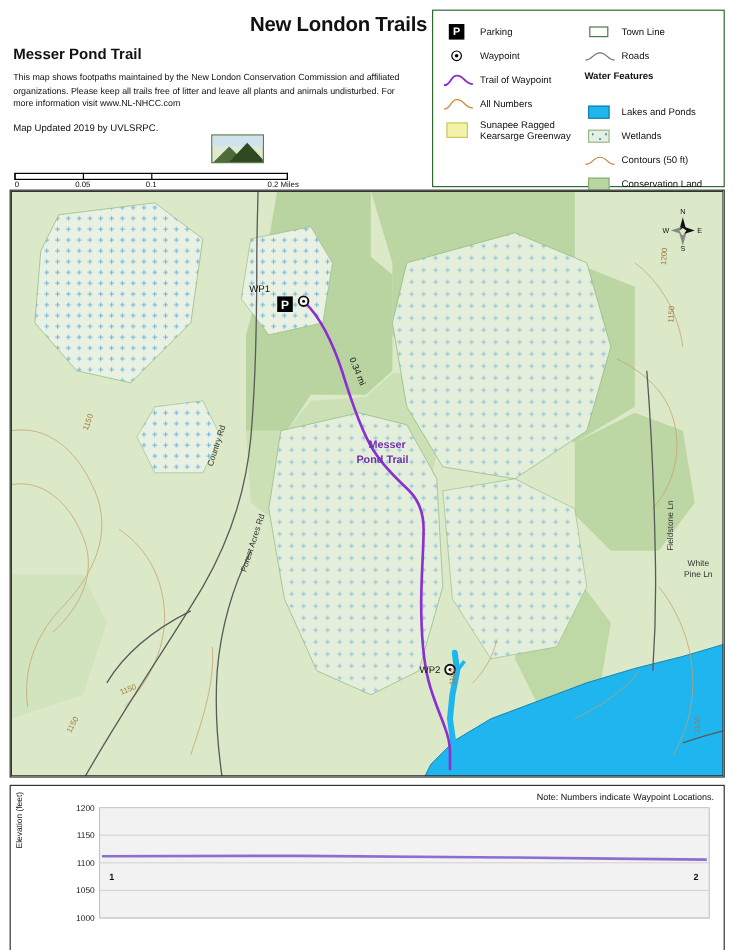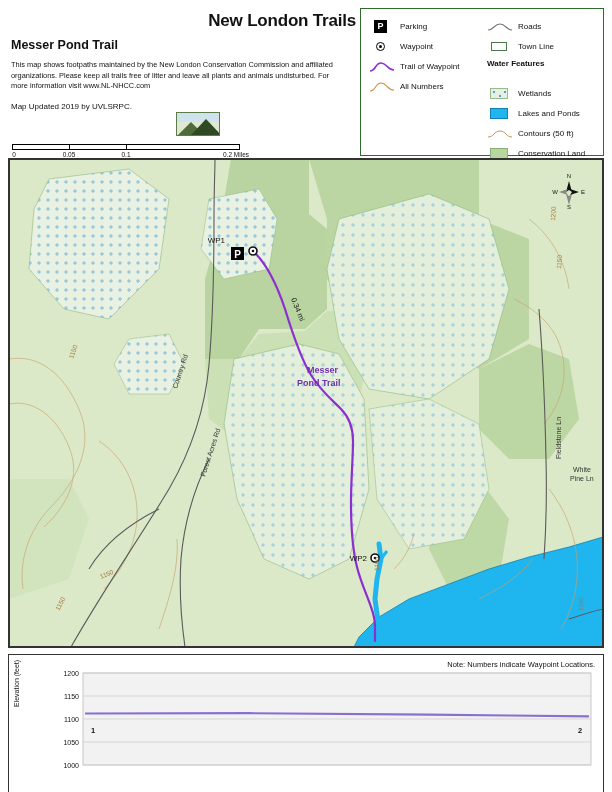--- a/index.html
+++ b/index.html
@@ -285,54 +285,60 @@
 
       <div class="row">
         <div class="sym">
           <svg width="26" height="16">
               <path d="M1,12 C7,12 6,4 12,4 C18,4 18,11 25,11" stroke="#d08a3a" stroke-width="1.1" fill="none"></path>
             </svg>
         </div>
         <div class="txt">All Numbers</div>
       </div>
 
+      <div class="row" style="height:34px;align-items:flex-start;margin-top:4px;">
+        <div class="sym">
+          <div class="leg-yellow-sq"></div>
+        </div>
+        <div class="txt" style="margin-top:-1px;">Sunapee Ragged Kearsarge Greenway</div>
+      </div>
     </div>
 
     <div class="col colB">
+
+      <div class="row">
+        <div class="sym">
+          <div class="sq-town"></div>
+        </div>
+        <div class="txt">Town Line</div>
+      </div>
 
       <div class="row">
         <div class="sym">
           <svg width="26" height="16">
               <path d="M1,11 C7,11 7,5 13,5 C19,5 19,11 25,11" stroke="#777" stroke-width="1.1" fill="none"></path>
             </svg>
         </div>
         <div class="txt">Roads</div>
       </div>
 
-      <div class="row">
-        <div class="sym">
-          <div class="sq-town"></div>
-        </div>
-        <div class="txt">Town Line</div>
-      </div>
-
       <div class="hdr">Water Features</div>
 
       <div class="row">
         <div class="sym">
+          <div class="leg-water-sq"></div>
+        </div>
+        <div class="txt">Lakes and Ponds</div>
+      </div>
+
+      <div class="row">
+        <div class="sym">
           <div class="leg-wet-sq"></div>
         </div>
         <div class="txt">Wetlands</div>
-      </div>
-
-      <div class="row">
-        <div class="sym">
-          <div class="leg-water-sq"></div>
-        </div>
-        <div class="txt">Lakes and Ponds</div>
       </div>
 
       <div class="row">
         <div class="sym">
           <svg width="26" height="16">
               <path d="M1,11 C7,11 7,5 13,5 C19,5 19,11 25,11" stroke="#c08a4a" stroke-width="0.9" fill="none"></path>
             </svg>
         </div>
         <div class="txt">Contours (50 ft)</div>
       </div>

